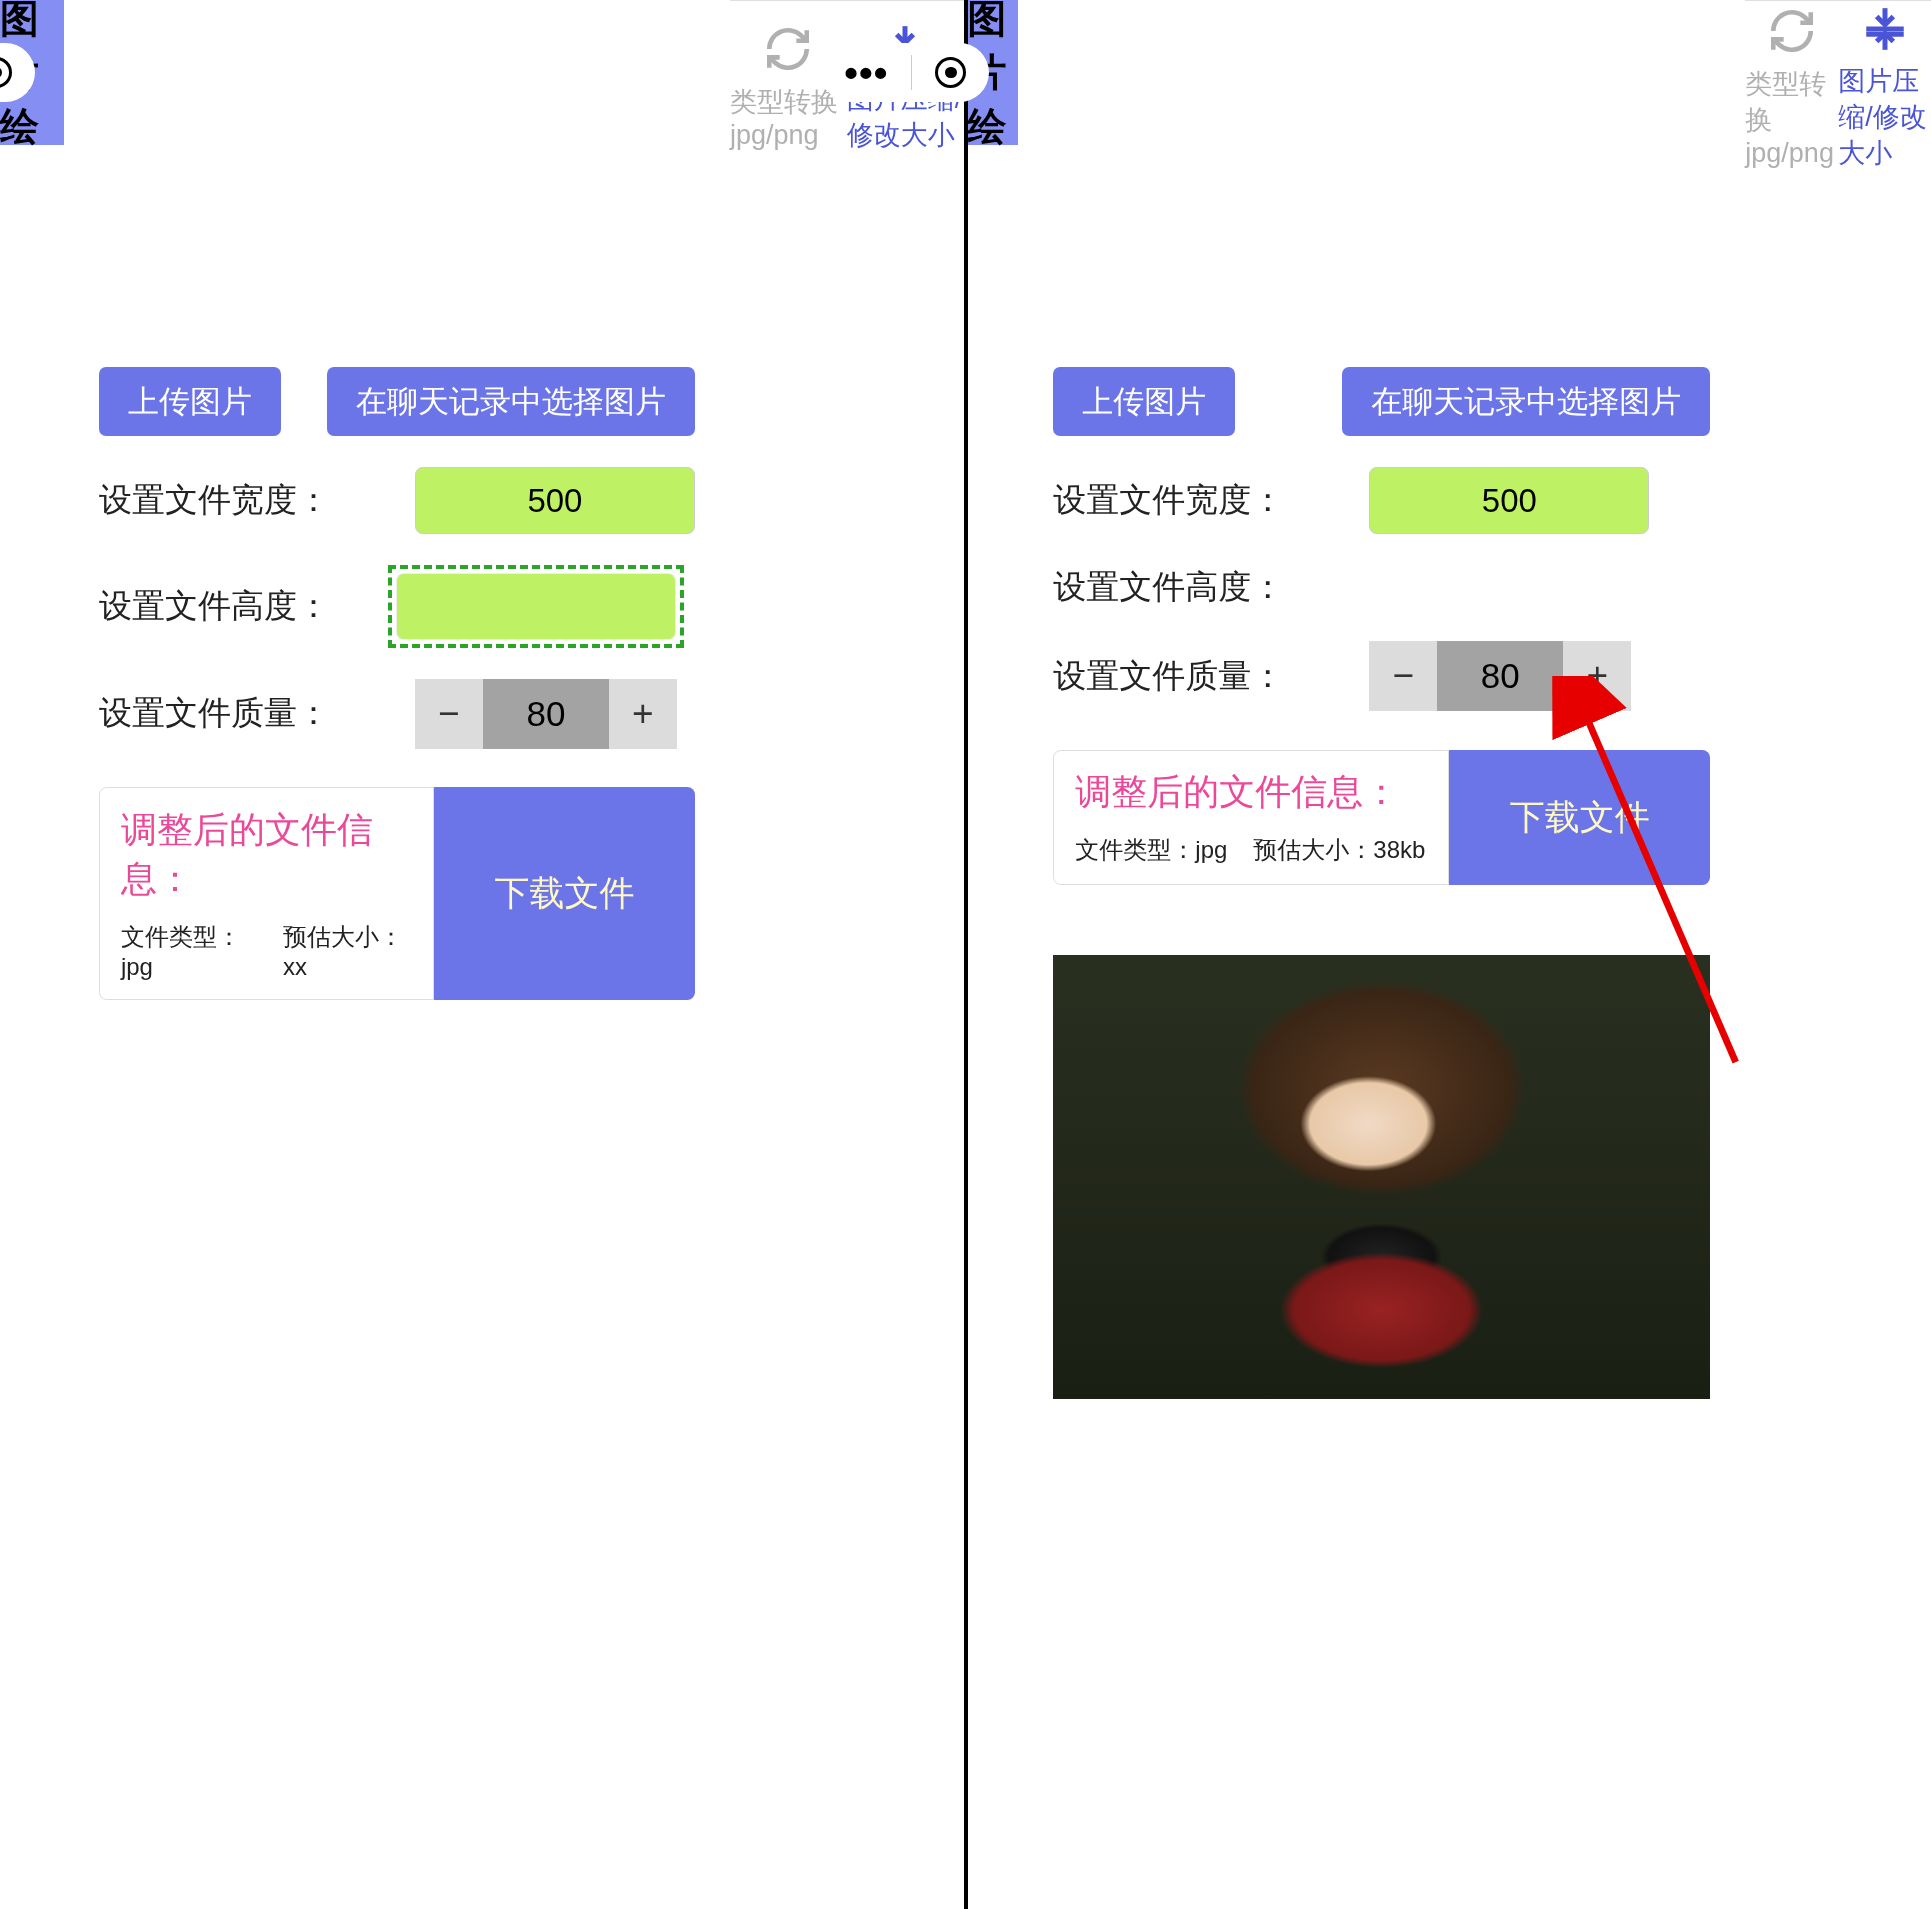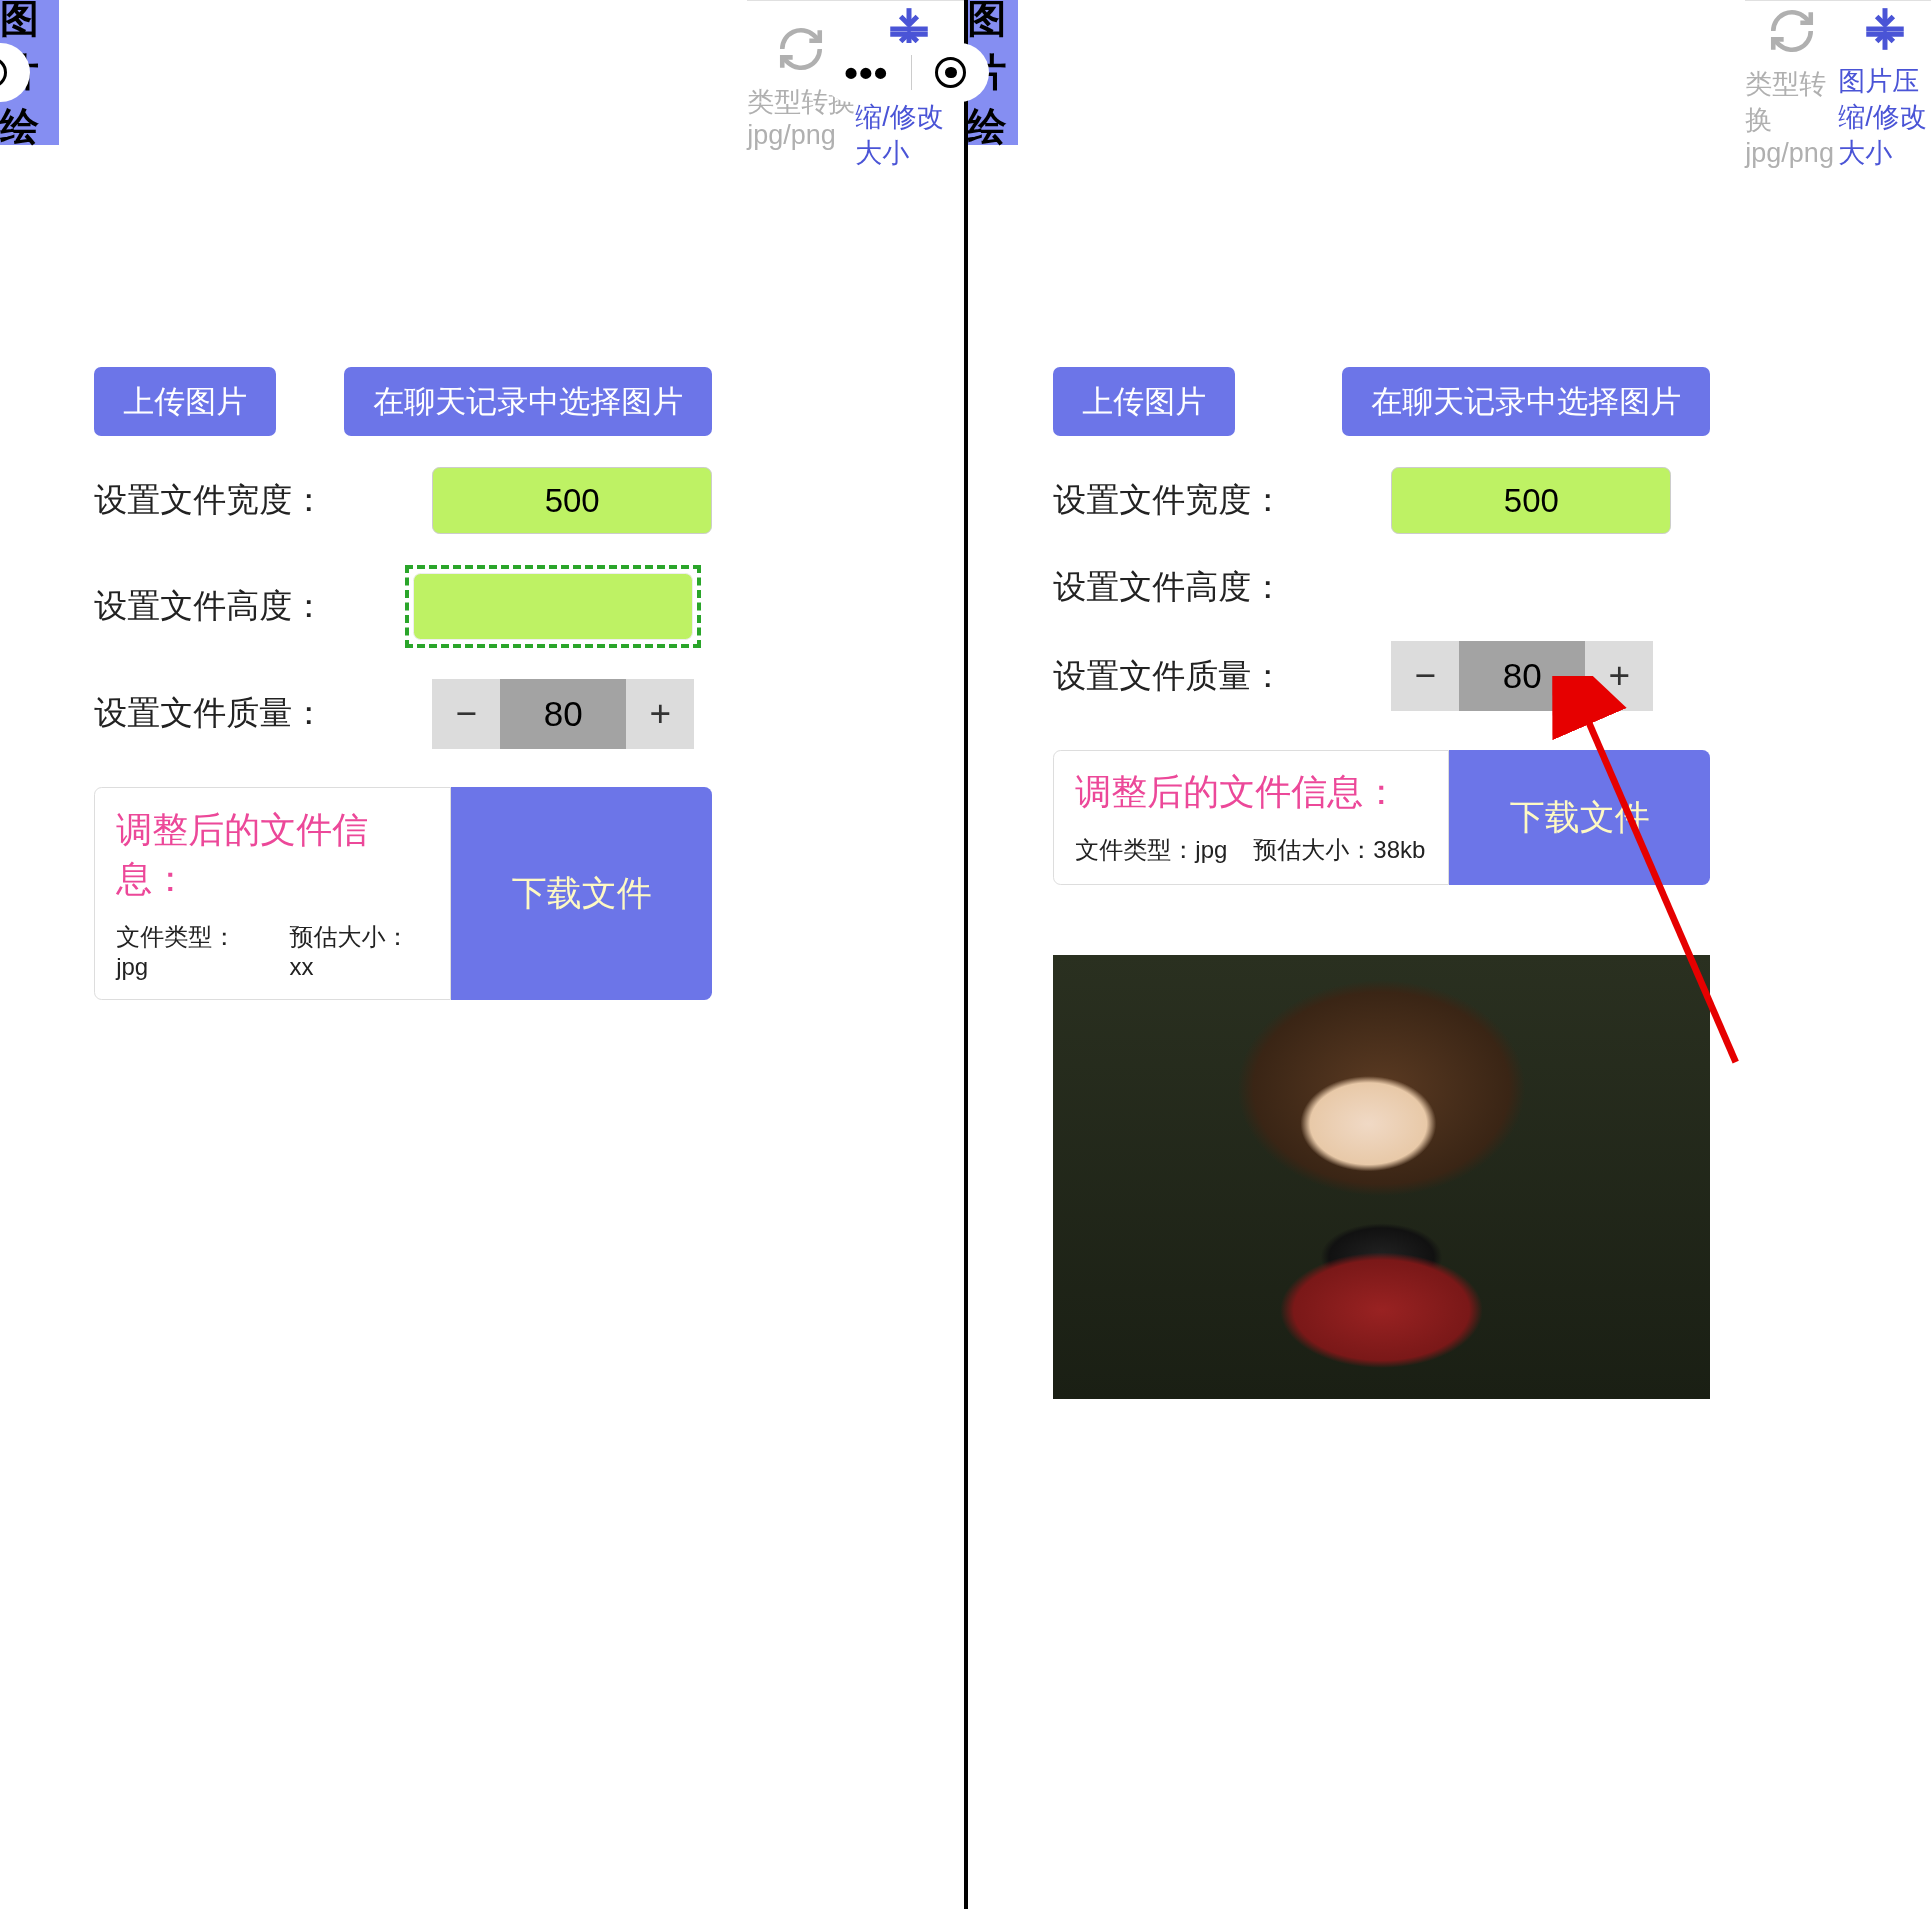--- a/index.html
+++ b/index.html
@@ -86,21 +86,21 @@
       color: #fff;
       border: none;
       border-radius: 7px;
       padding: 13.5px 29px;
       font-size: 31px;
       cursor: pointer;
     }
     .field-row {
       display: flex;
       align-items: center;
-      gap: 29px;
+      gap: 7px;
     }
     .field-label {
       font-size: 33px;
       color: #222;
       min-width: 309px;
     }
     .text-input {
       border: 1px solid #ccc;
       border-radius: 7.7px;
       padding: 13.5px 11.6px;

